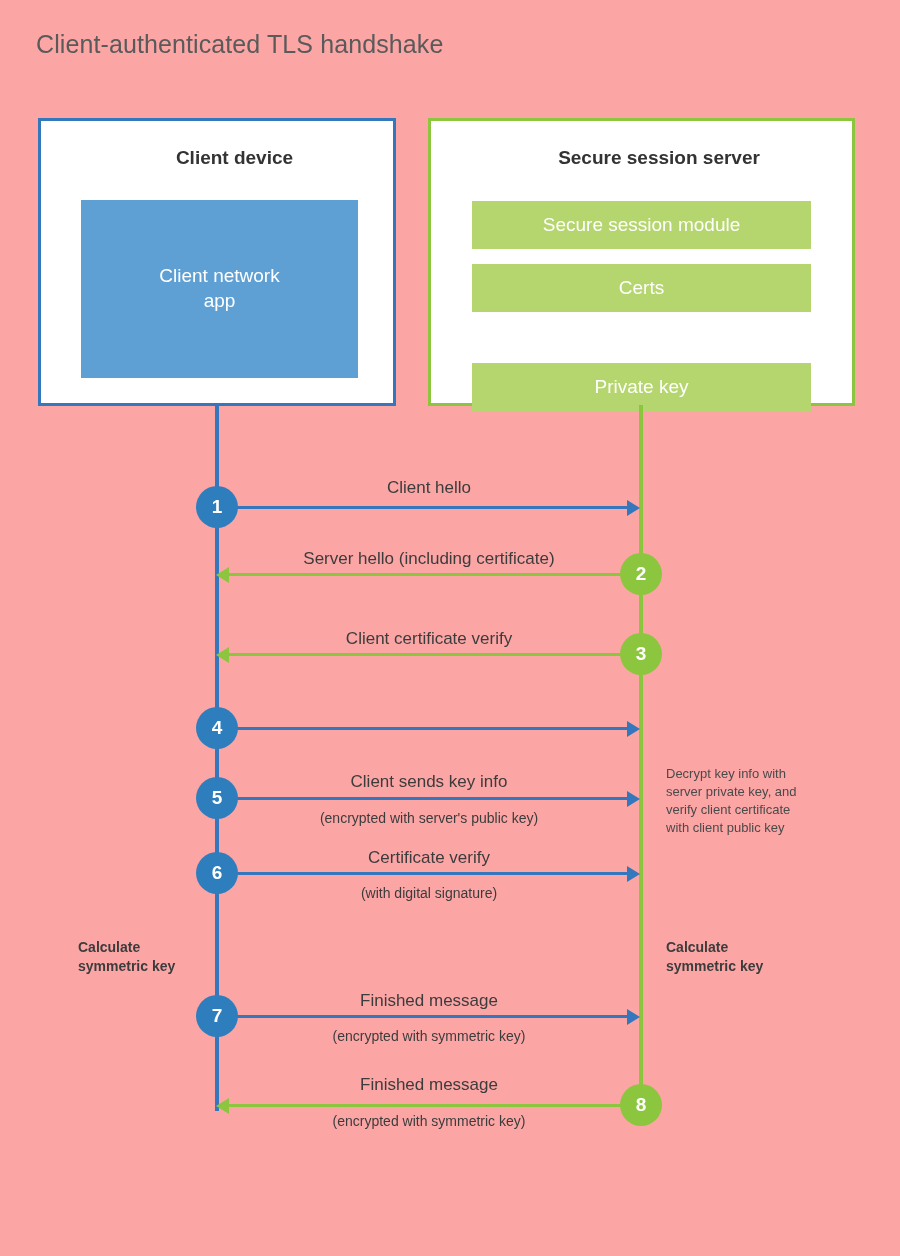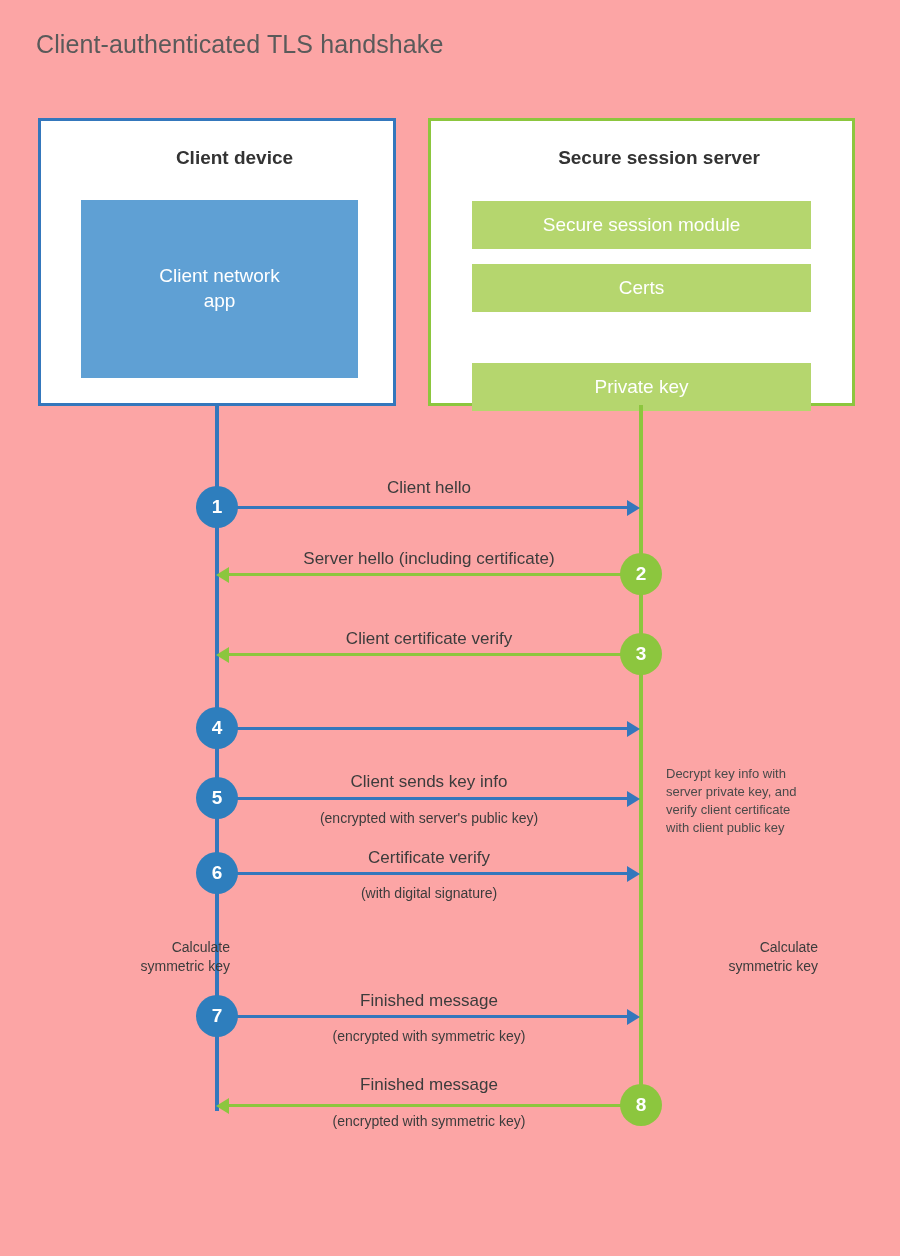--- a/index.html
+++ b/index.html
@@ -173,22 +173,23 @@
   .side-note {
     position: absolute;
     font-size: 13px;
     color: #4a4a4a;
     line-height: 1.38;
   }
   .calc-note {
     position: absolute;
     font-size: 14px;
     color: #3c3c3c;
-    text-align: right;
+    text-align: left;
     line-height: 1.35;
+    font-weight: bold;
   }
 </style>
 </head>
 <body>
 
 <div id="canvas">
 
   <div id="page-title">Client-authenticated TLS handshake</div>
 
   <div class="node-box" id="client-box">

